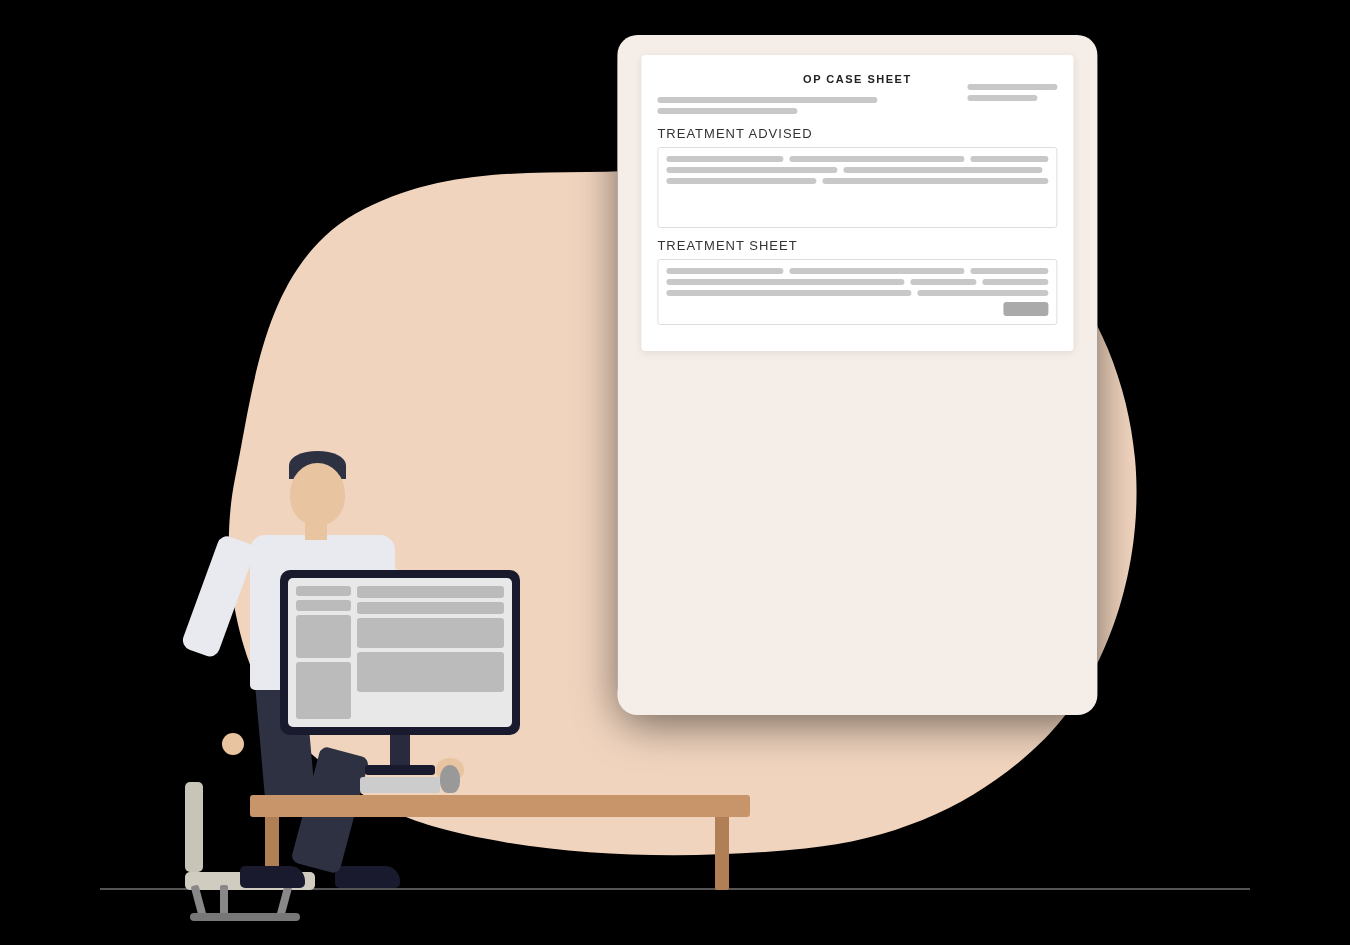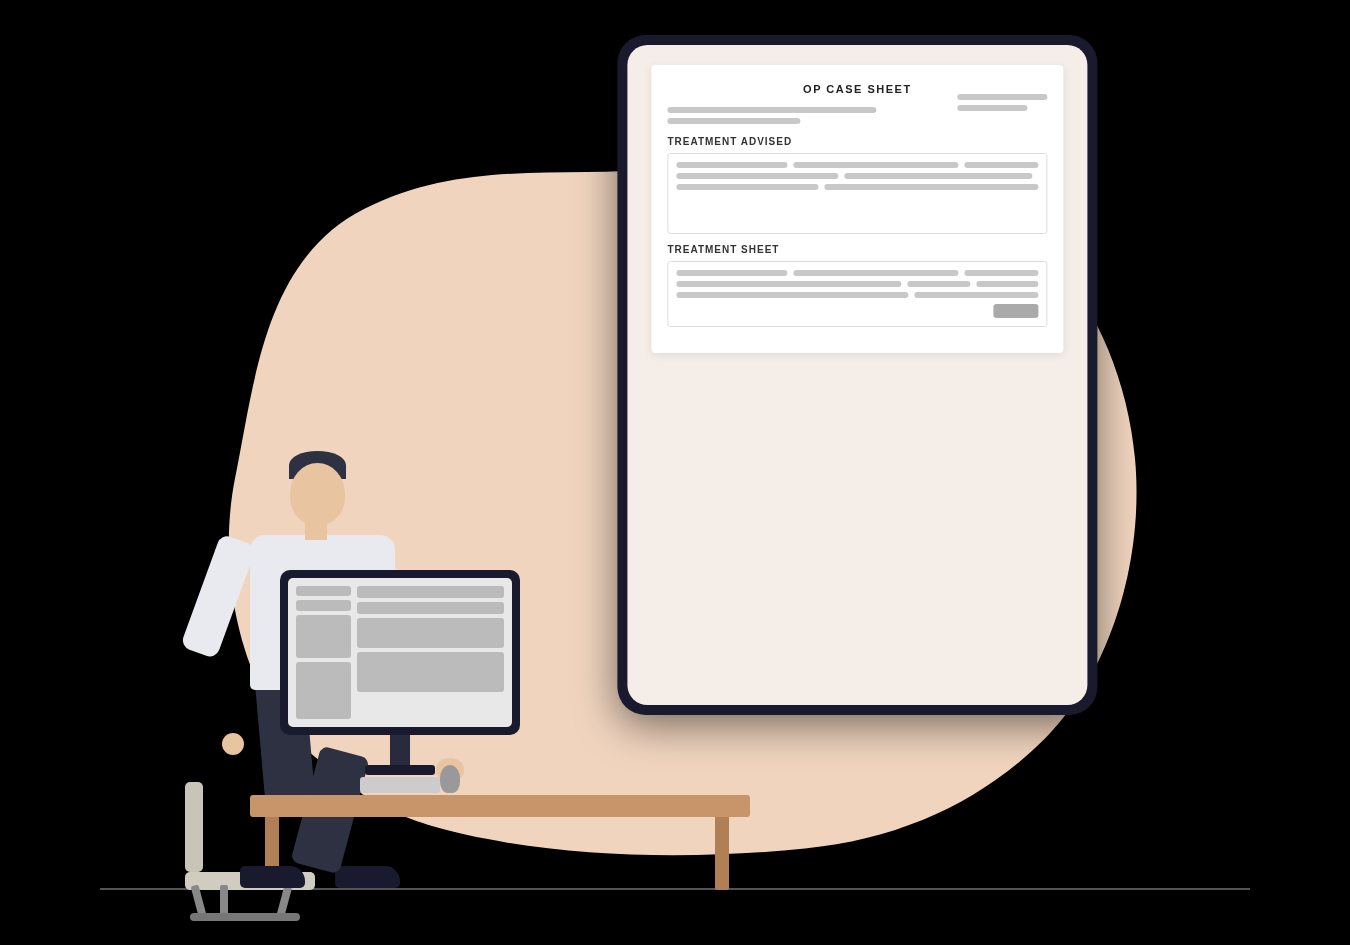--- a/index.html
+++ b/index.html
@@ -40,21 +40,20 @@
     
     .tablet {
       position: absolute;
       top: 35px;
       left: 50%;
       transform: translateX(-12%);
       width: 480px;
       height: 680px;
       background: #1a1a2e;
       border-radius: 28px;
-      padding: 10px;
       box-shadow: 0 10px 40px rgba(0,0,0,0.5);
     }
     .tablet-inner {
       width: 100%;
       height: 100%;
       background: #f5ede8;
       border-radius: 20px;
       overflow: hidden;
       position: relative;
     }
@@ -85,22 +84,22 @@
     }
     .doc-line {
       height: 6px;
       background: #c8c8c8;
       border-radius: 3px;
     }
     .doc-line.short { width: 55%; }
     .doc-line.xshort { width: 35%; }
 
     .doc-section-label {
-      font-size: 10px;
-      font-weight: 700;
+      font-size: 13px;
+      font-weight: 400;
       letter-spacing: 1px;
       color: #333;
       margin: 10px 0 6px 0;
     }
 
     .doc-section-box {
       border: 1px solid #ddd;
       border-radius: 3px;
       padding: 8px;
       background: #fff;

